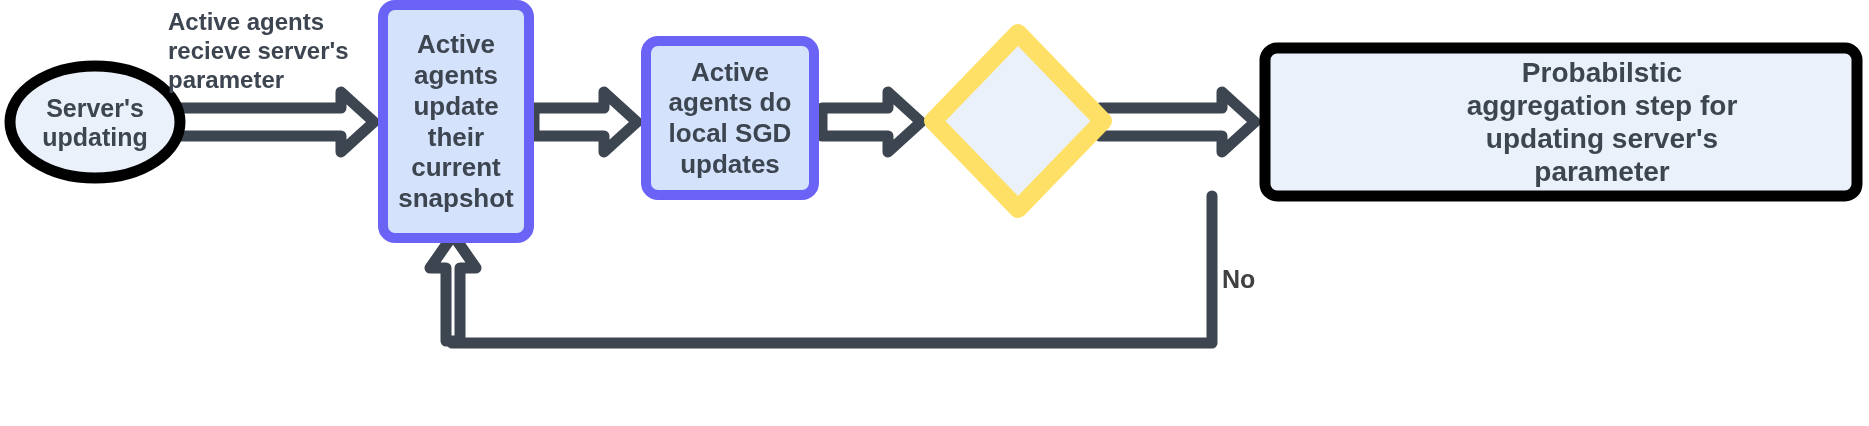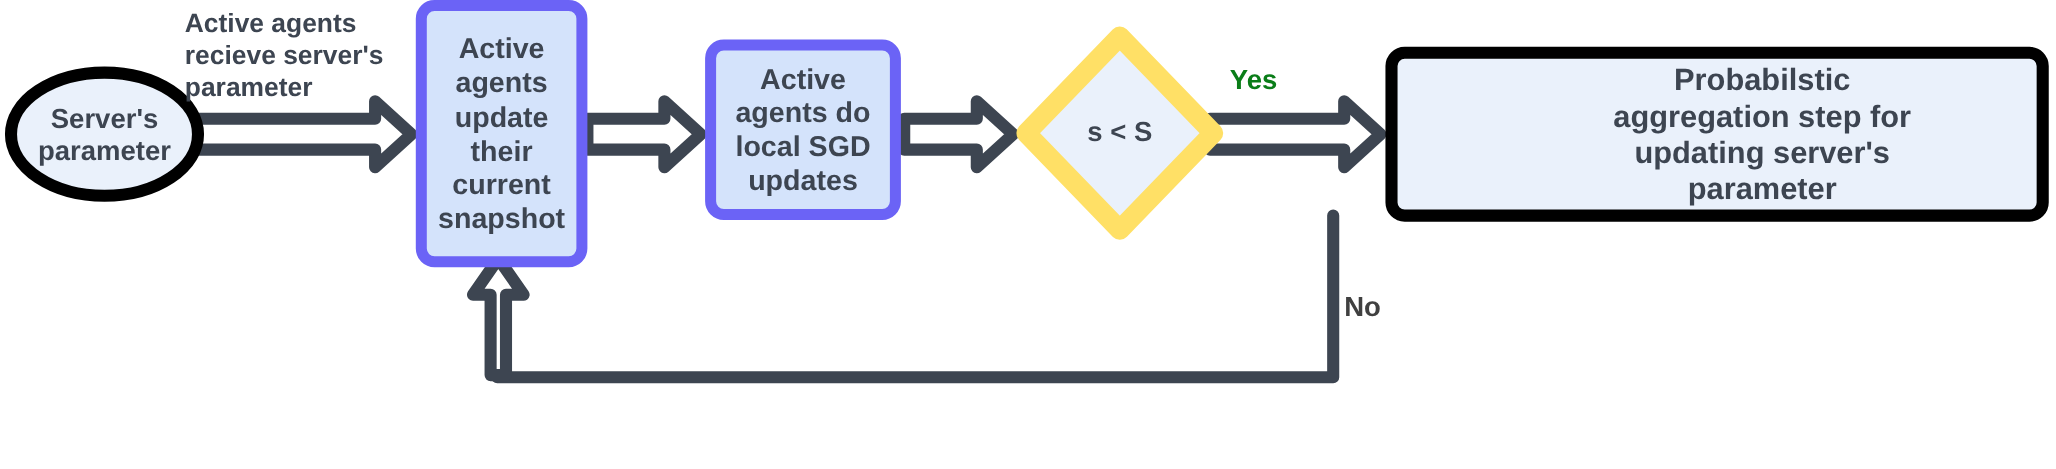--- a/index.html
+++ b/index.html
@@ -77,42 +77,40 @@
 
     <rect x="646" y="41" width="168" height="154" rx="12" ry="12" fill="#d4e3fb" stroke="#6b63f6" stroke-width="10"></rect>
 
     <path d="M 1018 33 L 1103 121 L 1018 209 L 933 121 Z" fill="#eaf1fb" stroke="#ffe066" stroke-width="18" stroke-linejoin="round"></path>
 
     <rect x="1265" y="48" width="592" height="148" rx="12" ry="12" fill="#eaf1fb" stroke="#000000" stroke-width="11"></rect>
 
   </svg>
 
   <div class="node-label" style="left:20px; top:78px; width:150px; height:90px; font-size:25px;">Server's
-parameter</div>
+updating</div>
 
   <div class="node-label" style="left:385px; top:8px; width:142px; height:227px; font-size:26px;">Active
 agents
 update
 their
 current
 snapshot</div>
 
   <div class="node-label" style="left:648px; top:44px; width:164px; height:148px; font-size:26px;">Active
 agents do
 local SGD
 updates</div>
 
-  <div class="node-label" style="left:948px; top:96px; width:140px; height:50px; font-size:25px;">s &lt; S</div>
 
   <div class="node-label" style="left:1272px; top:51px; width:660px; height:142px; font-size:28px;">Probabilstic
 aggregation step for
 updating server's
 parameter</div>
 
   <div class="edge-label" style="left:168px; top:8px; width:214px; font-size:24px; color:#3d4551;">Active agents
 recieve server's
 parameter</div>
 
-  <div class="edge-label" style="left:1118px; top:58px; width:120px; font-size:25px; color:#0a7d18;">Yes</div>
 
   <div class="edge-label" style="left:1222px; top:264px; width:76px; font-size:25px; color:#404040;">No</div>
 
 </div>
 
 </body></html>

